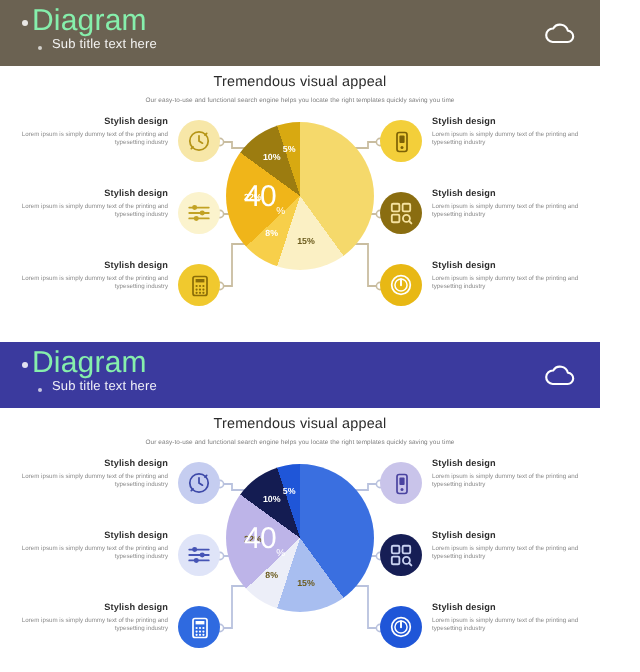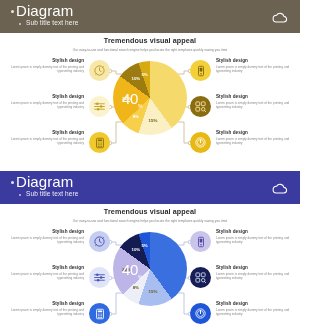--- a/index.html
+++ b/index.html
@@ -9,39 +9,39 @@
     background:#ffffff;
     overflow:hidden;
   }
   .slide { position:relative; width:300px; height:165px; overflow:hidden; background:#fff; }
   .slide + .slide { margin-top:6px; }
 
   
   .hdr { position:relative; width:300px; height:33px; }
   .hdr-title {
     position:absolute; left:16px; top:2px;
-    font-size:15px; font-weight:400; color:#ffffff; letter-spacing:.1px;
+    font-size:15px; font-weight:400; color:#86efac; letter-spacing:.1px;
   }
   .hdr-bullet {
     position:absolute; left:11px; top:10px;
     width:3px; height:3px; border-radius:50%; background:#ffffff; opacity:.85;
   }
   .hdr-sub {
     position:absolute; left:26px; top:19px;
     font-size:6.5px; color:#ffffff; opacity:.92; letter-spacing:.1px;
   }
   .hdr-sub-dot {
     position:absolute; left:19px; top:23px;
     width:2px; height:2px; border-radius:50%; background:#ffffff; opacity:.7;
   }
   .hdr-cloud { position:absolute; right:12px; top:9px; width:16px; height:12px; }
 
   
   .tt { position:absolute; left:0; top:36px; width:300px; text-align:center; }
-  .tt-main { font-size:7.2px; font-weight:bold; color:#2b2b2b; letter-spacing:.1px;text-align:center; }
+  .tt-main { font-size:7.2px; font-weight:normal; color:#2b2b2b; letter-spacing:.1px;text-align:center; }
   .tt-sub { margin-top:2.5px; font-size:3.2px; color:#7d7d7d; letter-spacing:.05px; }
 
   
   .stage { position:absolute; left:0; top:54px; width:300px; height:110px; }
 
   .pie { position:absolute; left:113px; top:7px; width:74px; height:74px; border-radius:50%; }
   .pie-lbl { position:absolute; font-size:4.4px; font-weight:bold; color:#ffffff; }
   .pie-lbl.dark { color:#6a5a1c; }
   .pie-big {
     position:absolute; left:122px; top:36px;

